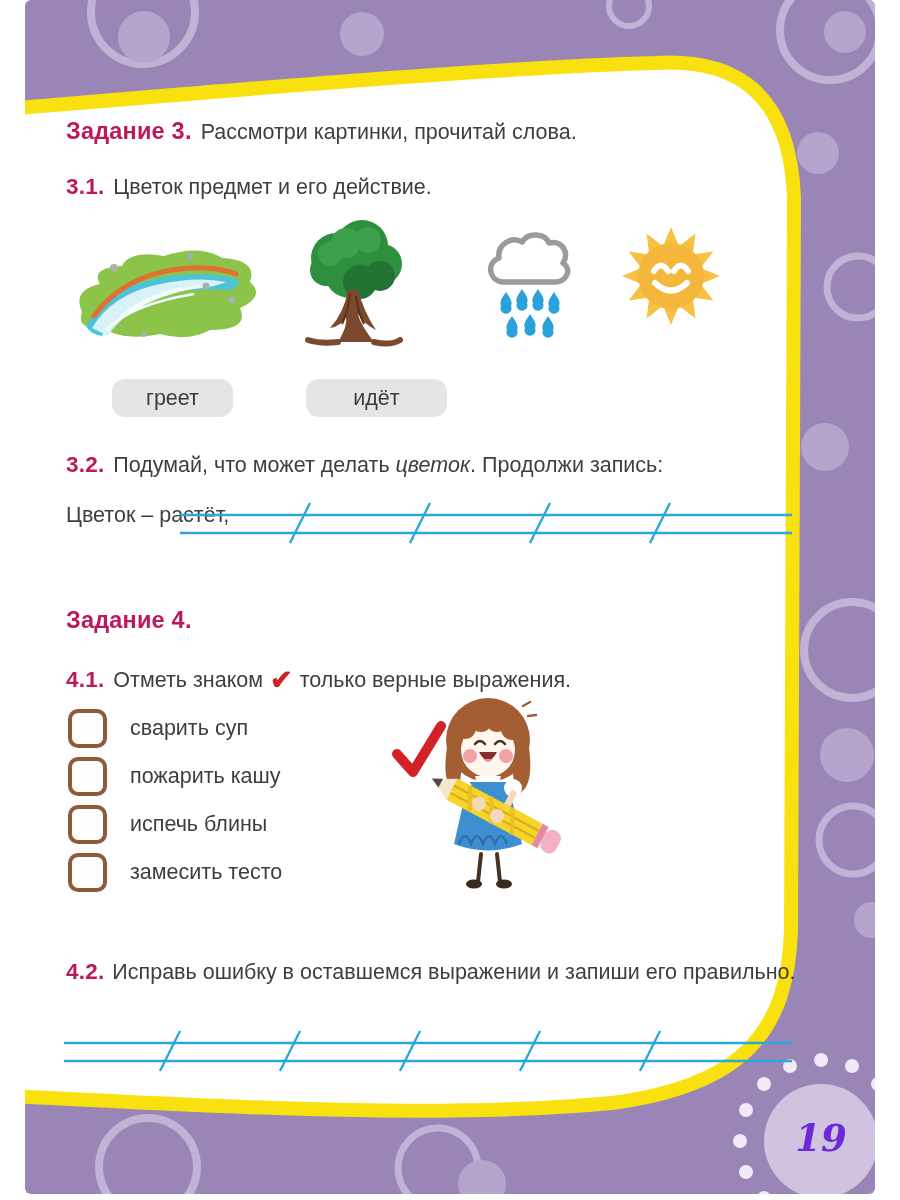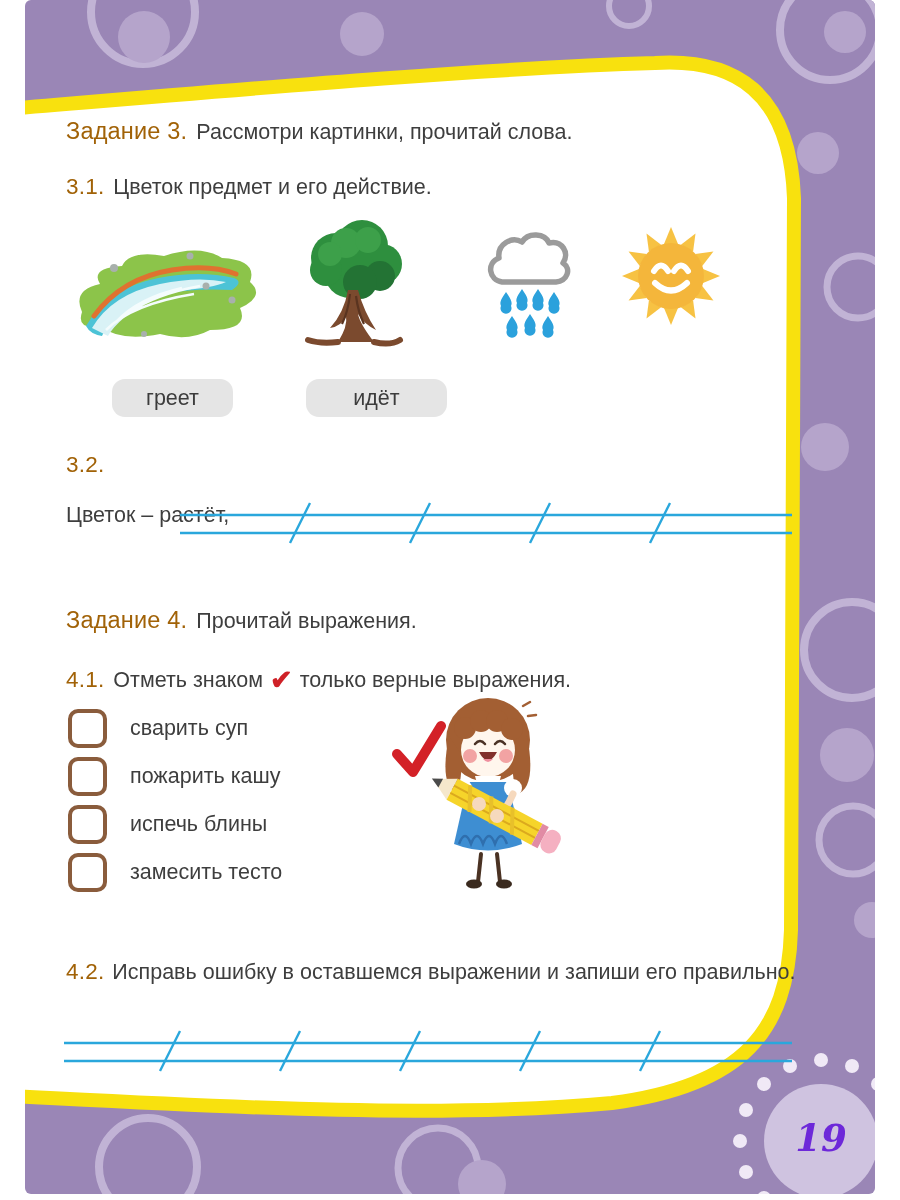--- a/index.html
+++ b/index.html
@@ -1,20 +1,20 @@
 <!DOCTYPE html>
 <html><head>
 <meta charset="utf-8">
 <style>
   html,body{margin:0;padding:0;background:#ffffff;}
   .canvas{position:relative;width:900px;height:1200px;background:#ffffff;overflow:hidden;
           font-family:"Liberation Sans",sans-serif;color:#3e3e3e;}
   .abs{position:absolute;}
   .row{position:absolute;display:flex;align-items:baseline;gap:9px;white-space:nowrap;}
-  .lbl{color:#a16207;font-weight:400;font-size:22.5px;letter-spacing:.2px;}
+  .lbl{color:#be185d;font-weight:700;font-size:22.5px;letter-spacing:.2px;}
   .lbl.big{font-size:23.5px;}
   .txt{font-size:21.5px;color:#3e3e3e;}
   .txt i{font-style:italic;}
   .pill{position:absolute;top:379px;height:38px;background:#e5e5e5;border-radius:13px;
         display:flex;align-items:center;justify-content:center;
         font-size:21.5px;color:#3c3c3c;}
   .cbrow{position:absolute;left:68px;display:flex;align-items:center;gap:23px;
          font-size:21.5px;color:#3e3e3e;}
   .cbox{width:31px;height:31px;border:4.5px solid #8a5c3c;border-radius:10px;
         background:#ffffff;flex:0 0 auto;}
@@ -170,40 +170,40 @@
     <circle cx="51" cy="52" r="33" fill="#f4b63b"></circle>
     <path d="M34,47 Q41,36 48,47 M54,47 Q61,36 68,47" stroke="#ffffff" stroke-width="6" fill="none" stroke-linecap="round"></path>
     <path d="M35,59 Q51,74 67,59" stroke="#ffffff" stroke-width="6" fill="none" stroke-linecap="round"></path>
   </svg>
 
   <div class="pill" style="left:112px;width:121px">греет</div>
   <div class="pill" style="left:306px;width:141px">идёт</div>
 
   <div class="row" style="left:66px;top:452px">
     <span class="lbl">3.2.</span>
+    <span class="txt"><span>Подумай, что может делать </span><i>цветок</i><span>. Продолжи запись:</span></span>
   </div>
 
   <div class="row" style="left:66px;top:503px">
     <span class="txt">Цветок – растёт,</span>
   </div>
 
   <svg class="abs" style="left:178px;top:500px" width="616" height="44" viewBox="0 0 616 44">
     <g stroke="#2aa7dc" stroke-width="2.4">
       <line x1="2" y1="15" x2="614" y2="15"></line>
       <line x1="2" y1="33" x2="614" y2="33"></line>
       <line x1="132" y1="3" x2="112" y2="43"></line>
       <line x1="252" y1="3" x2="232" y2="43"></line>
       <line x1="372" y1="3" x2="352" y2="43"></line>
       <line x1="492" y1="3" x2="472" y2="43"></line>
     </g>
   </svg>
 
   <div class="row" style="left:66px;top:607px">
     <span class="lbl big">Задание 4.</span>
-    <span class="txt">Прочитай выражения.</span>
   </div>
 
   <div class="row" style="left:66px;top:662px">
     <span class="lbl">4.1.</span>
     <span class="txt"><span>Отметь знаком</span><span class="checkmark">✔</span><span>только верные выражения.</span></span>
   </div>
 
   <div class="cbrow" style="top:709px">
     <span class="cbox"></span>
     <span>сварить суп</span>

